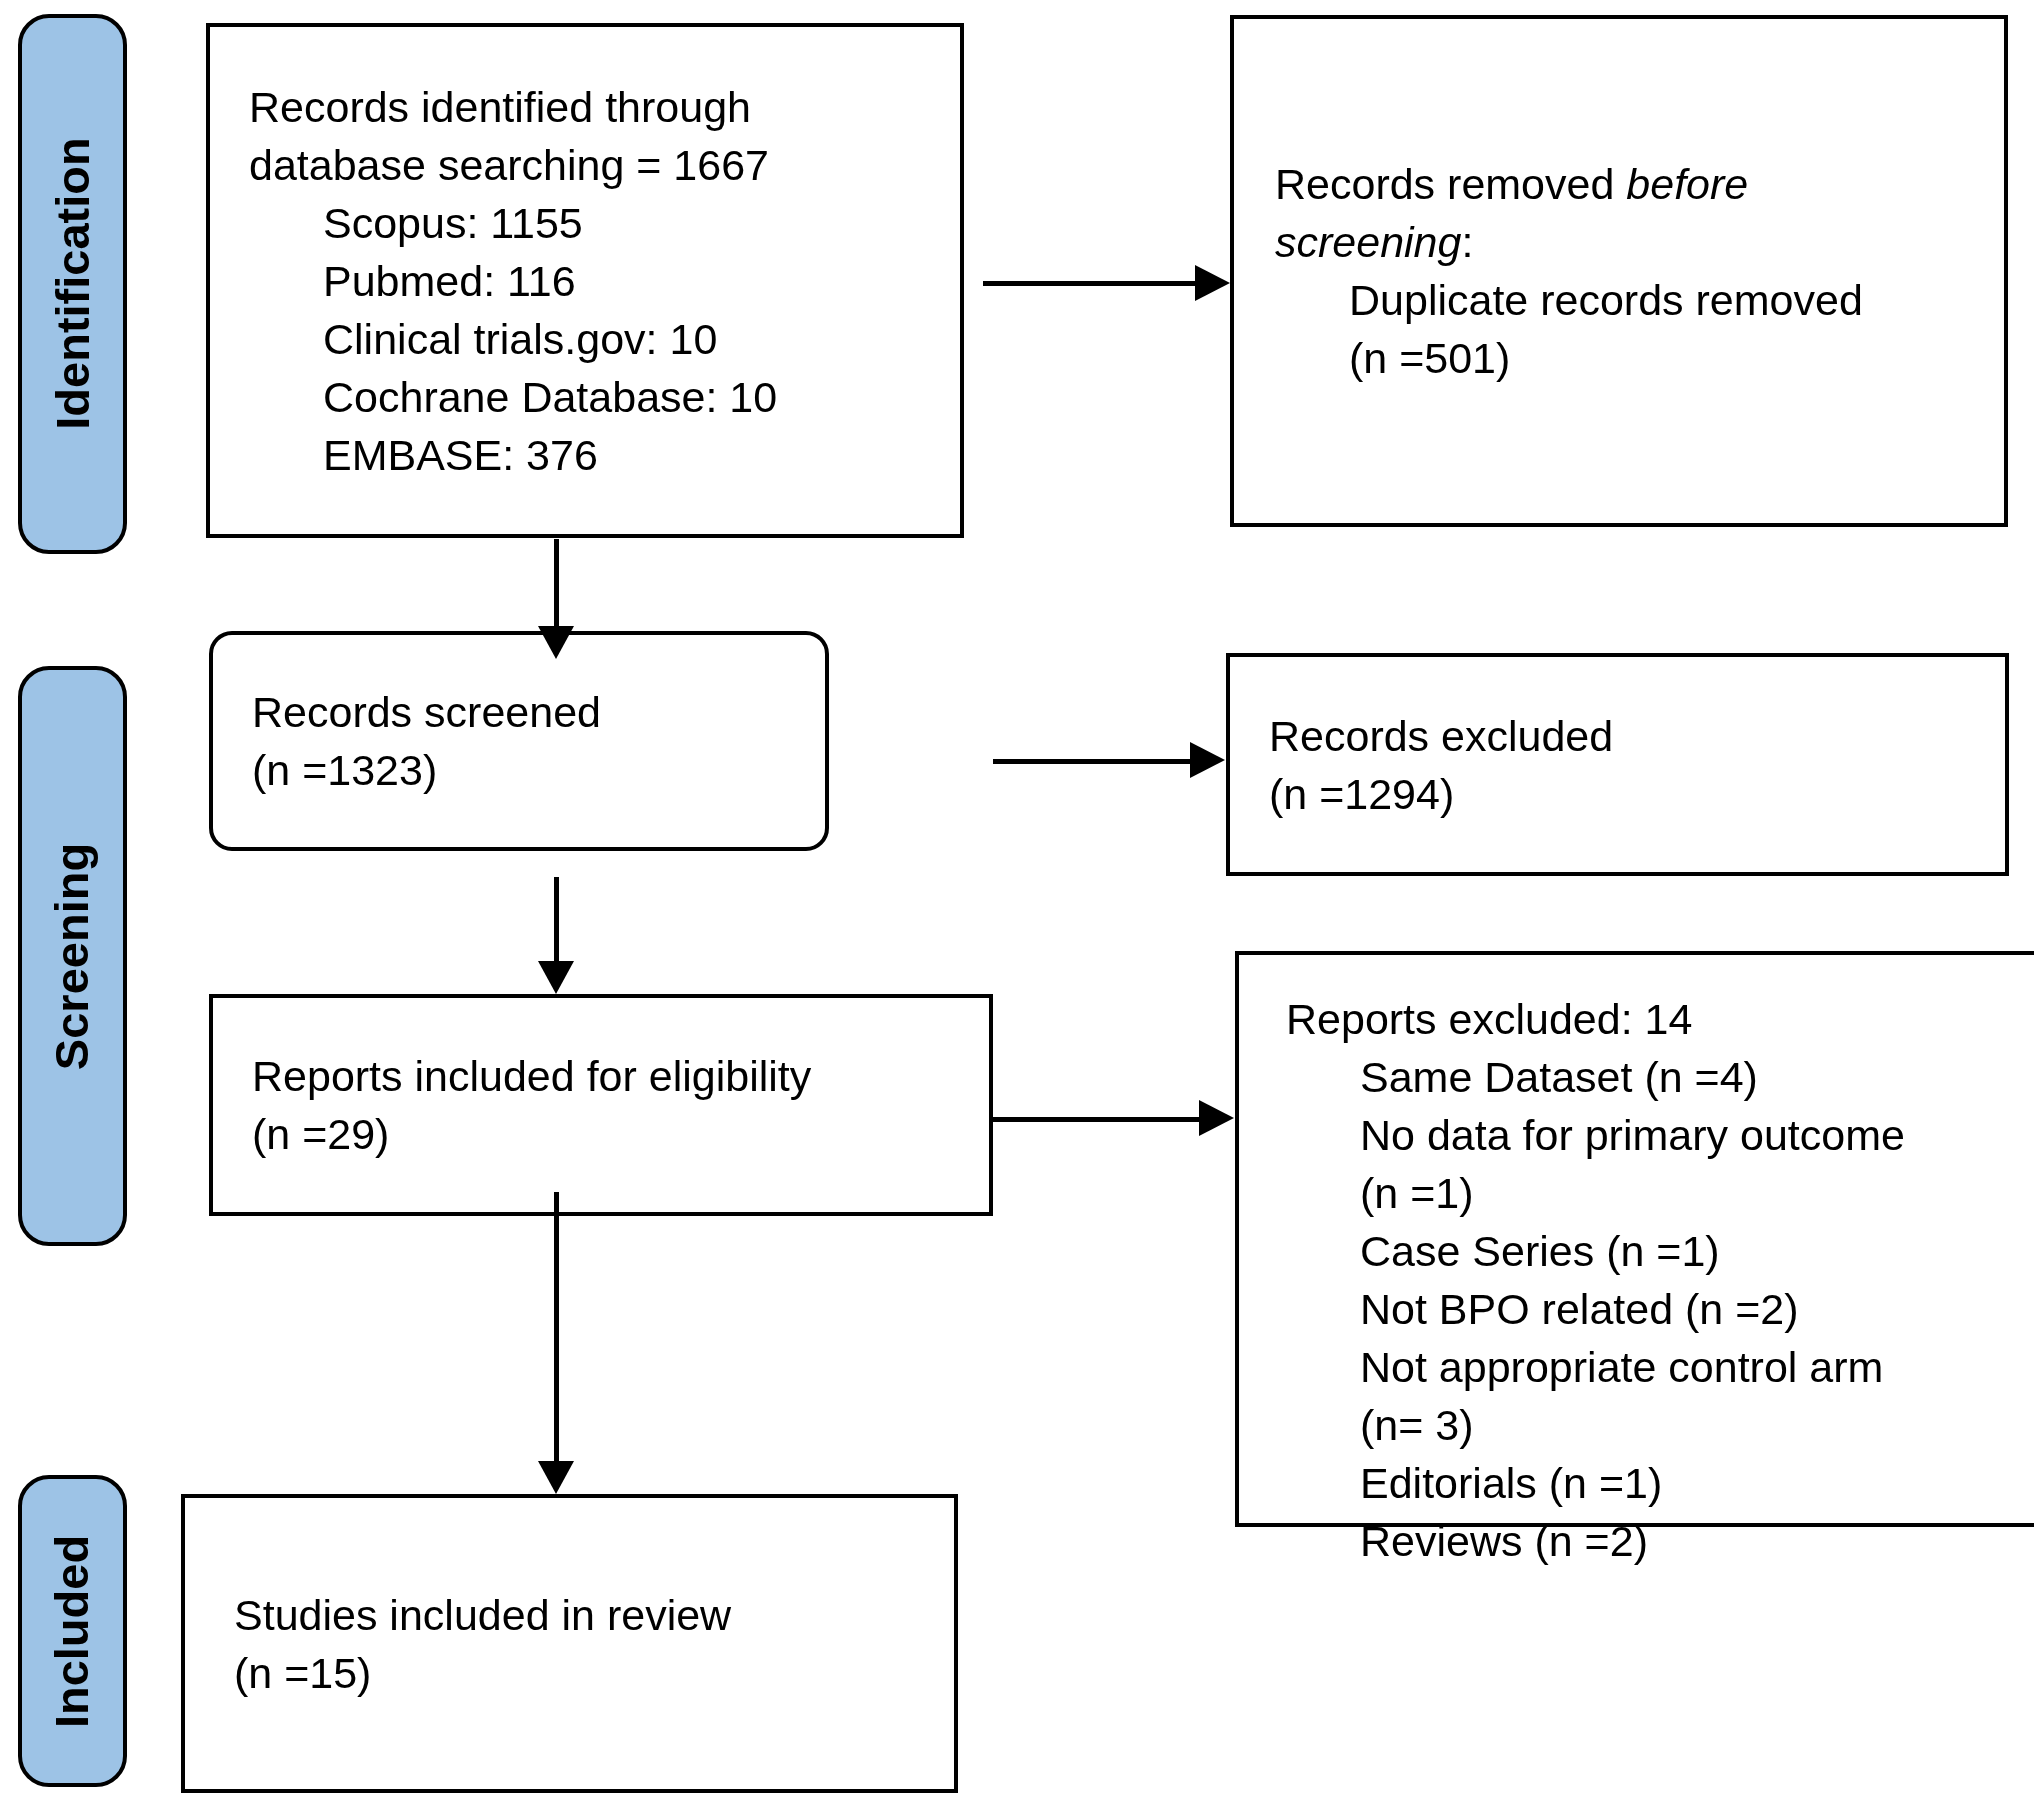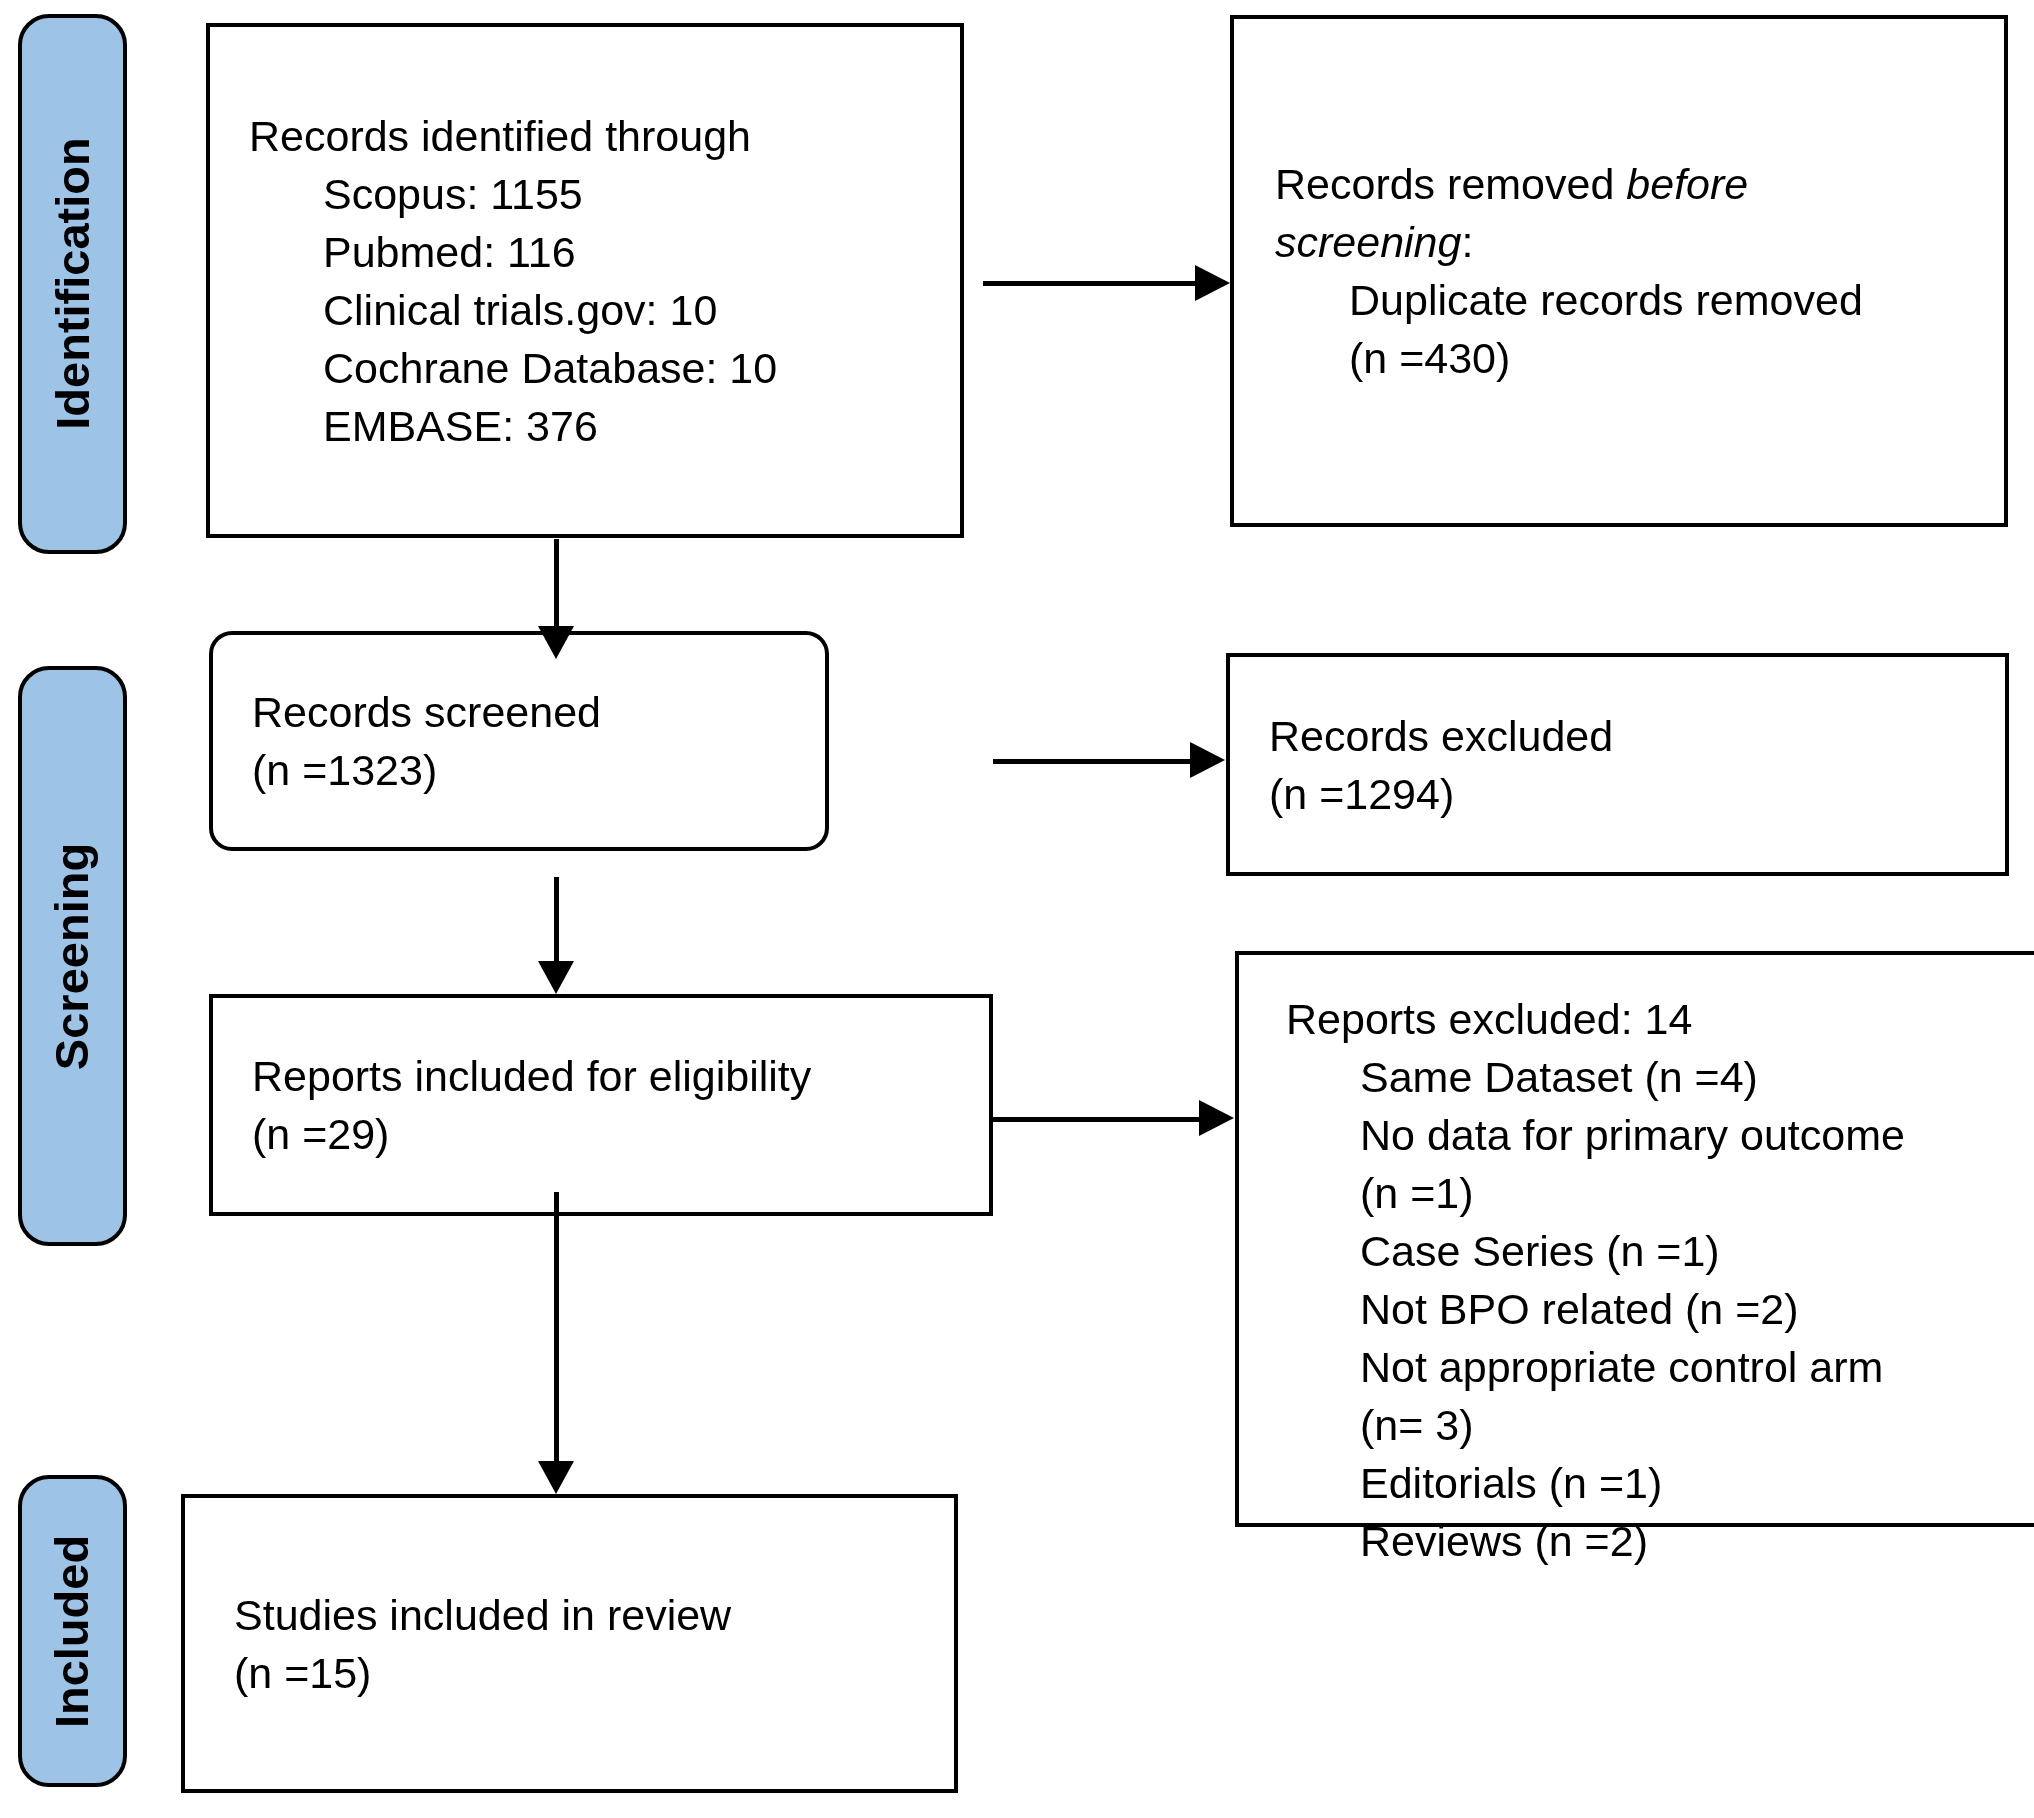--- a/index.html
+++ b/index.html
@@ -77,32 +77,33 @@
   </div>
   <div class="stage" style="left:17.5px; top:666px; width:109px; height:580px;">
     <span>Screening</span>
   </div>
   <div class="stage" style="left:17.5px; top:1475px; width:109px; height:312px;">
     <span>Included</span>
   </div>
 
   <div class="box vcenter pad" style="left:206px; top:23px; width:758px; height:515px;">
     <div>Records identified through</div>
+    <div>database searching = 1667</div>
     <div class="indent">Scopus: 1155</div>
     <div class="indent">Pubmed: 116</div>
     <div class="indent">Clinical trials.gov: 10</div>
     <div class="indent">Cochrane Database: 10</div>
     <div class="indent">EMBASE: 376</div>
   </div>
 
   <div class="box vcenter" style="left:1230px; top:15px; width:778px; height:512px; padding-left:41px; padding-right:92px;">
     <div>
       <span>Records removed </span><em>before screening</em><span>:</span>
     </div>
-    <div class="indent">Duplicate records removed (n =430)</div>
+    <div class="indent">Duplicate records removed (n =501)</div>
   </div>
 
   <div class="box vcenter pad" style="left:209px; top:631px; width:620px; height:220px;border-radius:23px;">
     <div>Records screened</div>
     <div>(n =1323)</div>
   </div>
 
   <div class="box vcenter pad" style="left:1226px; top:653px; width:783px; height:223px;">
     <div>Records excluded</div>
     <div>(n =1294)</div>

